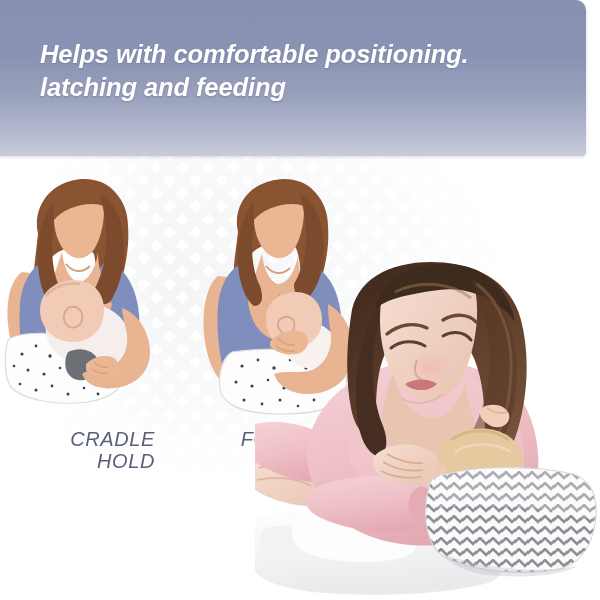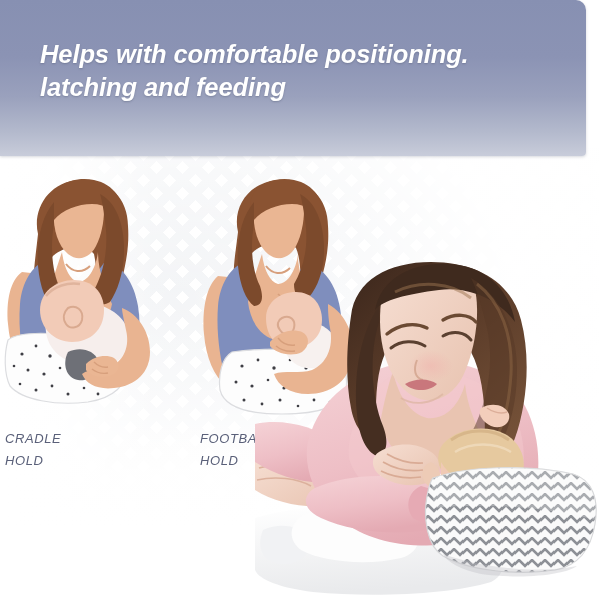--- a/index.html
+++ b/index.html
@@ -87,25 +87,25 @@
 
   
   .illus {
     position: absolute;
   }
   .illus svg { display: block; }
 
   .hold-label {
     position: absolute;
     font-style: italic;
-    font-size: 13px;
+    font-size: 20px;
     line-height: 22px;
     letter-spacing: 0.6px;
     color: #5a6079;
-    text-align: left;
+    text-align: right;
     white-space: pre-line;
   }
   #label-cradle   { left: 5px;   top: 428px; width: 150px; }
   #label-football { left: 200px; top: 428px; width: 150px; }
 
   
   .photo-wrap {
     position: absolute;
     left: 255px;
     top: 262px;

